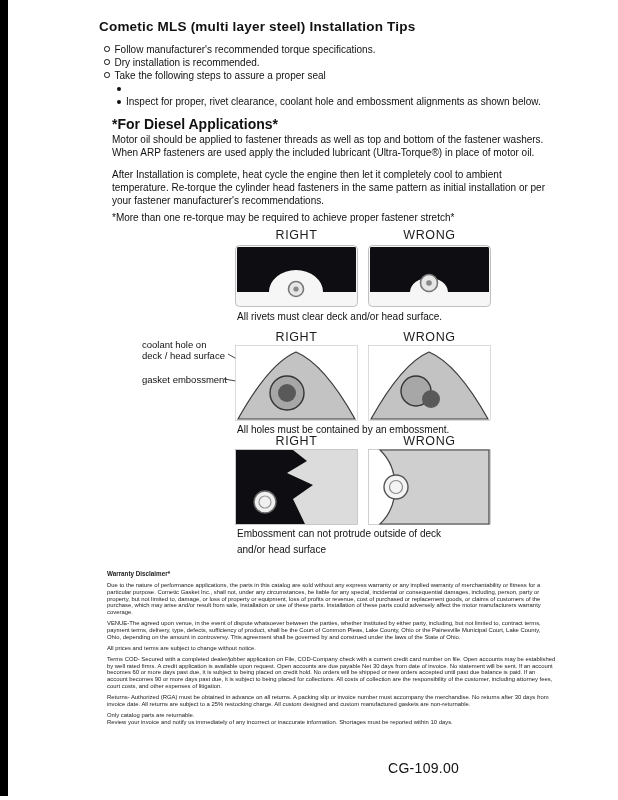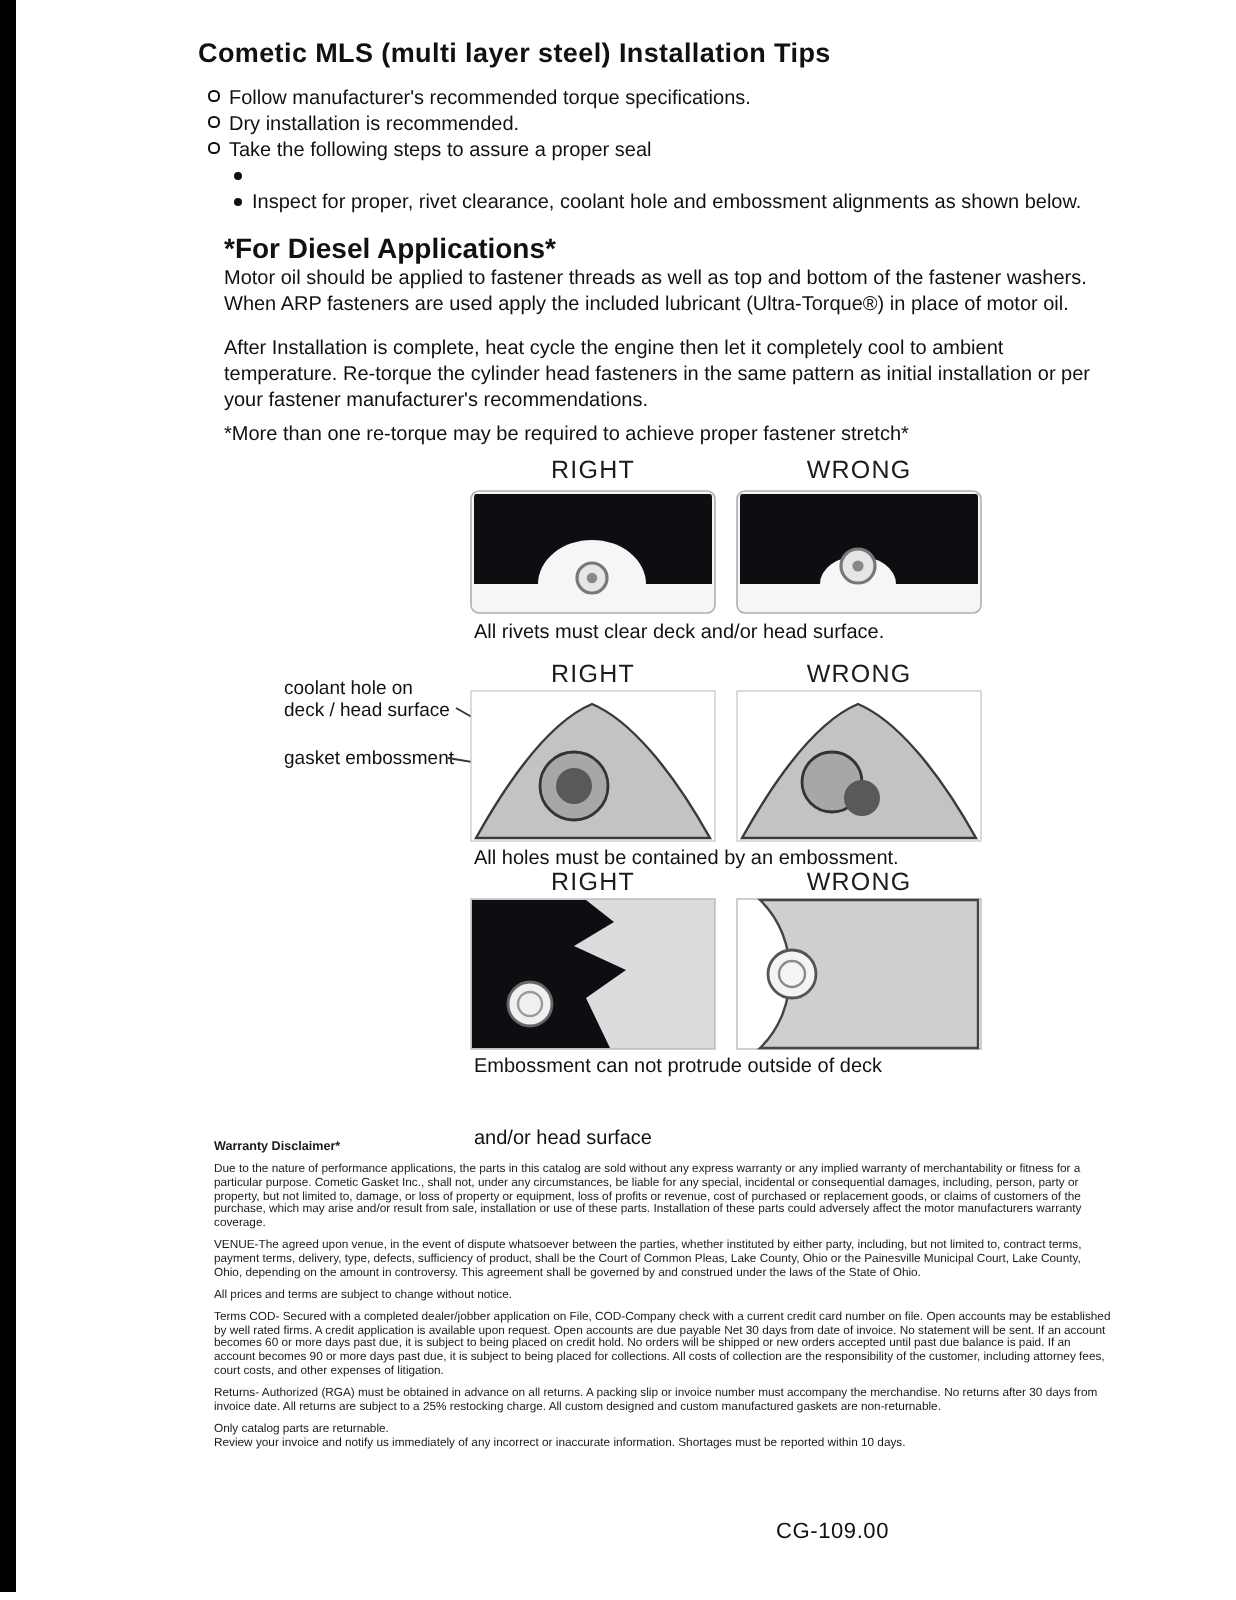--- a/index.html
+++ b/index.html
@@ -13,21 +13,21 @@
   .h-bold{font-size:14px;font-weight:bold;white-space:nowrap;}
   .para{font-size:10px;line-height:13px;width:436px;}
   .fig-head{font-size:12.5px;letter-spacing:0.6px;text-align:center;width:123px;color:#1c1c1c;}
   .caption{font-size:10px;white-space:nowrap;}
   .fig-label{font-size:9.5px;line-height:11px;white-space:nowrap;}
   .panel{position:absolute;width:123px;}
   .panel svg{display:block;}
   .legal{font-size:5.9px;line-height:6.7px;width:449px;color:#1a1a1a;}
   .legal p{margin:0 0 4.5px 0;}
   .lg-head{font-weight:bold;font-size:6.3px;margin:0 0 3px 0;}
-  .footer{font-size:11px;letter-spacing:0.3px;white-space:nowrap;}
+  .footer{font-size:14px;letter-spacing:0.3px;white-space:nowrap;}
 </style>
 </head>
 <body>
 
 <div class="page">
   <div class="edge"></div>
 
   <div class="abs title" style="left:99px;top:19px;">Cometic MLS (multi layer steel) Installation Tips</div>
 
   <div class="abs tip-row" style="left:104px;top:44px;"><span class="b-open"></span><span>Follow manufacturer's recommended torque specifications.</span></div>
@@ -106,21 +106,21 @@
   </div>
   <div class="panel" style="left:368px;top:449px;">
     <svg width="123" height="76" viewBox="0 0 123 76">
       <rect x="0.5" y="0.5" width="122" height="75" fill="#ffffff" stroke="#b0b0b0" stroke-width="0.6"></rect>
       <path d="M12,1 C32,20 32,56 12,75 L121,75 L121,1 Z" fill="#cfcfcf" stroke="#444" stroke-width="1.2"></path>
       <circle cx="28" cy="38" r="12" fill="#f4f4f4" stroke="#555" stroke-width="1.4"></circle>
       <circle cx="28" cy="38" r="6.5" fill="none" stroke="#8a8a8a" stroke-width="1.2"></circle>
     </svg>
   </div>
   <div class="abs caption" style="left:237px;top:528px;">Embossment can not protrude outside of deck</div>
-  <div class="abs caption" style="left:237px;top:564px;text-align:center;">and/or head surface</div>
+  <div class="abs caption" style="left:237px;top:544px;text-align:center;">and/or head surface</div>
 
   <div class="abs legal" style="left:107px;top:571px;">
     <p class="lg-head">Warranty Disclaimer*</p>
     <p>Due to the nature of performance applications, the parts in this catalog are sold without any express warranty or any implied warranty of merchantability or fitness for a particular purpose.  Cometic Gasket Inc., shall not, under any circumstances, be liable for any special, incidental or consequential damages, including, person, party or property, but not limited to, damage, or loss of property or equipment, loss of profits or revenue, cost of purchased or replacement goods, or claims of customers of the purchase, which may arise and/or result from sale, installation or use of these parts.  Installation of these parts could adversely affect the motor manufacturers warranty coverage.</p>
     <p>VENUE-The agreed upon venue, in the event of dispute whatsoever between the parties, whether instituted by either party, including, but not limited to, contract terms, payment terms, delivery, type, defects, sufficiency of product, shall be the Court of Common Pleas, Lake County, Ohio or the Painesville Municipal Court, Lake County, Ohio, depending on the amount in controversy. This agreement shall be governed by and construed under the laws of the State of Ohio.</p>
     <p>All prices and terms are subject to change without notice.</p>
     <p>Terms COD- Secured with a completed dealer/jobber application on File, COD-Company check with a current credit card number on file.  Open accounts may be established by well rated firms.  A credit application is available upon request.  Open accounts are due payable Net 30 days from date of invoice.  No statement will be sent.  If an account becomes 60 or more days past due, it is subject to being placed on credit hold.  No orders will be shipped or new orders accepted until past due balance is paid.  If an account becomes 90 or more days past due, it is subject to being placed for collections.  All costs of collection are the responsibility of the customer, including attorney fees, court costs, and other expenses of litigation.</p>
     <p>Returns- Authorized (RGA) must be obtained in advance on all returns.  A packing slip or invoice number must accompany the merchandise.  No returns after 30 days from invoice date.  All returns are subject to a 25% restocking charge.  All custom designed and custom manufactured gaskets are non-returnable.</p>
     <p style="margin-bottom:0;">Only catalog parts are returnable.</p>
     <p>Review your invoice and notify us immediately of any incorrect or inaccurate information.  Shortages must be reported within 10 days.</p>

